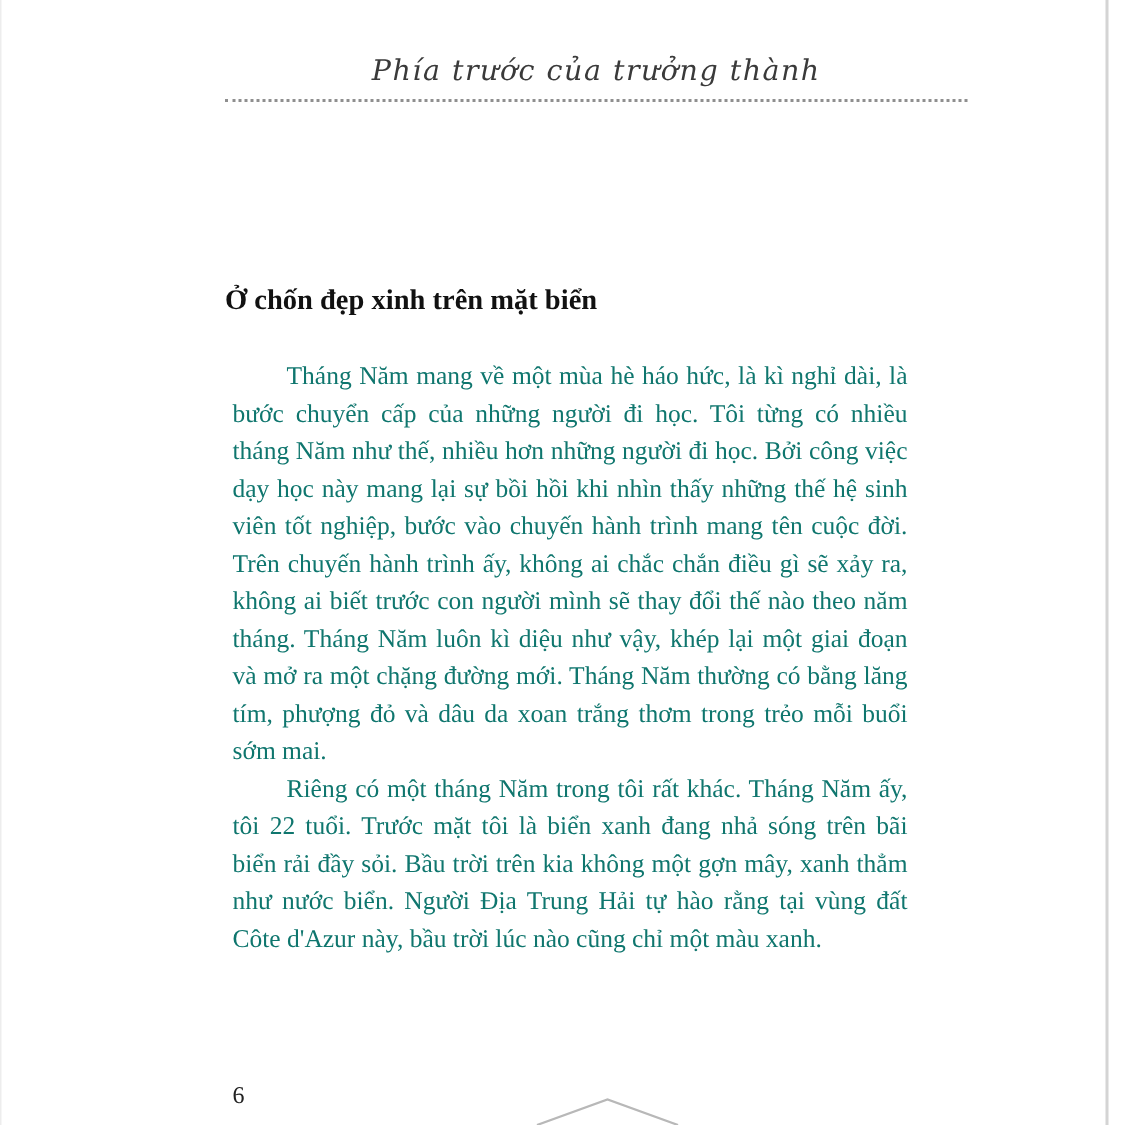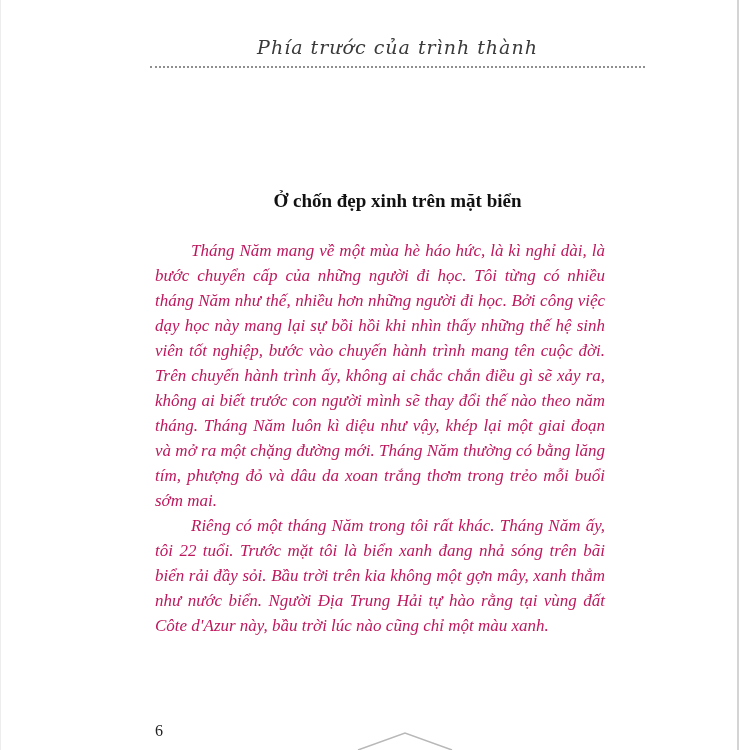--- a/index.html
+++ b/index.html
@@ -44,36 +44,35 @@
     font-style: italic;
     font-size: 24px;
     letter-spacing: 1px;
     color: #111111;
   }
   .section-subtitle {
     position: absolute;
     top: 190px;
     left: 150px;
     width: 495px;
-    text-align: center;
+    text-align: left;
     font-family: "Liberation Serif", serif;
     font-weight: bold;
     font-size: 19px;
     color: #111111;
   }
   .body-text {
     position: absolute;
     top: 238px;
     left: 155px;
     width: 450px;
     font-size: 17px;
     line-height: 25px;
     text-align: justify;
-    color: #be185d;
-    font-style: italic;
+    color: #0f766e;
   }
   .body-text p {
     margin: 0;
     text-indent: 36px;
   }
   .page-number {
     position: absolute;
     left: 155px;
     top: 722px;
     font-size: 16px;
@@ -101,21 +100,21 @@
     width: 1px;
     height: 750px;
     background: #ededed;
   }
 </style>
 </head>
 <body>
 
 <div class="page">
 
-  <div class="running-header">Phía trước của trình thành</div>
+  <div class="running-header">Phía trước của trưởng thành</div>
 
   <div class="header-rule"></div>
 
 
   <div class="section-subtitle">Ở chốn đẹp xinh trên mặt biển</div>
 
   <div class="body-text">
     <p>Tháng Năm mang về một mùa hè háo hức, là kì nghỉ dài, là bước chuyển cấp của những người đi học. Tôi từng có nhiều tháng Năm như thế, nhiều hơn những người đi học. Bởi công việc dạy học này mang lại sự bồi hồi khi nhìn thấy những thế hệ sinh viên tốt nghiệp, bước vào chuyến hành trình mang tên cuộc đời. Trên chuyến hành trình ấy, không ai chắc chắn điều gì sẽ xảy ra, không ai biết trước con người mình sẽ thay đổi thế nào theo năm tháng. Tháng Năm luôn kì diệu như vậy, khép lại một giai đoạn và mở ra một chặng đường mới. Tháng Năm thường có bằng lăng tím, phượng đỏ và dâu da xoan trắng thơm trong trẻo mỗi buổi sớm mai.</p>
     <p>Riêng có một tháng Năm trong tôi rất khác. Tháng Năm ấy, tôi 22 tuổi. Trước mặt tôi là biển xanh đang nhả sóng trên bãi biển rải đầy sỏi. Bầu trời trên kia không một gợn mây, xanh thẳm như nước biển. Người Địa Trung Hải tự hào rằng tại vùng đất Côte d'Azur này, bầu trời lúc nào cũng chỉ một màu xanh.</p>
   </div>

